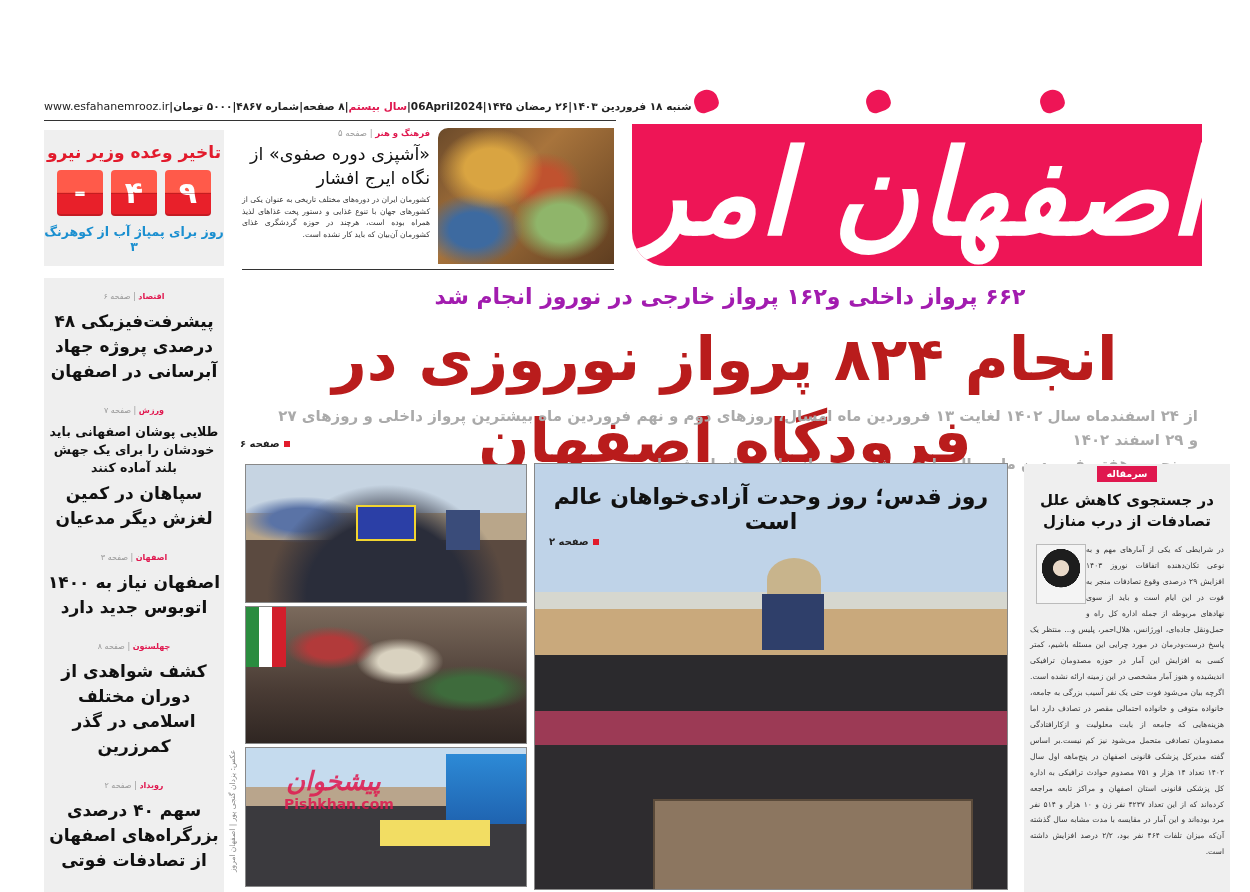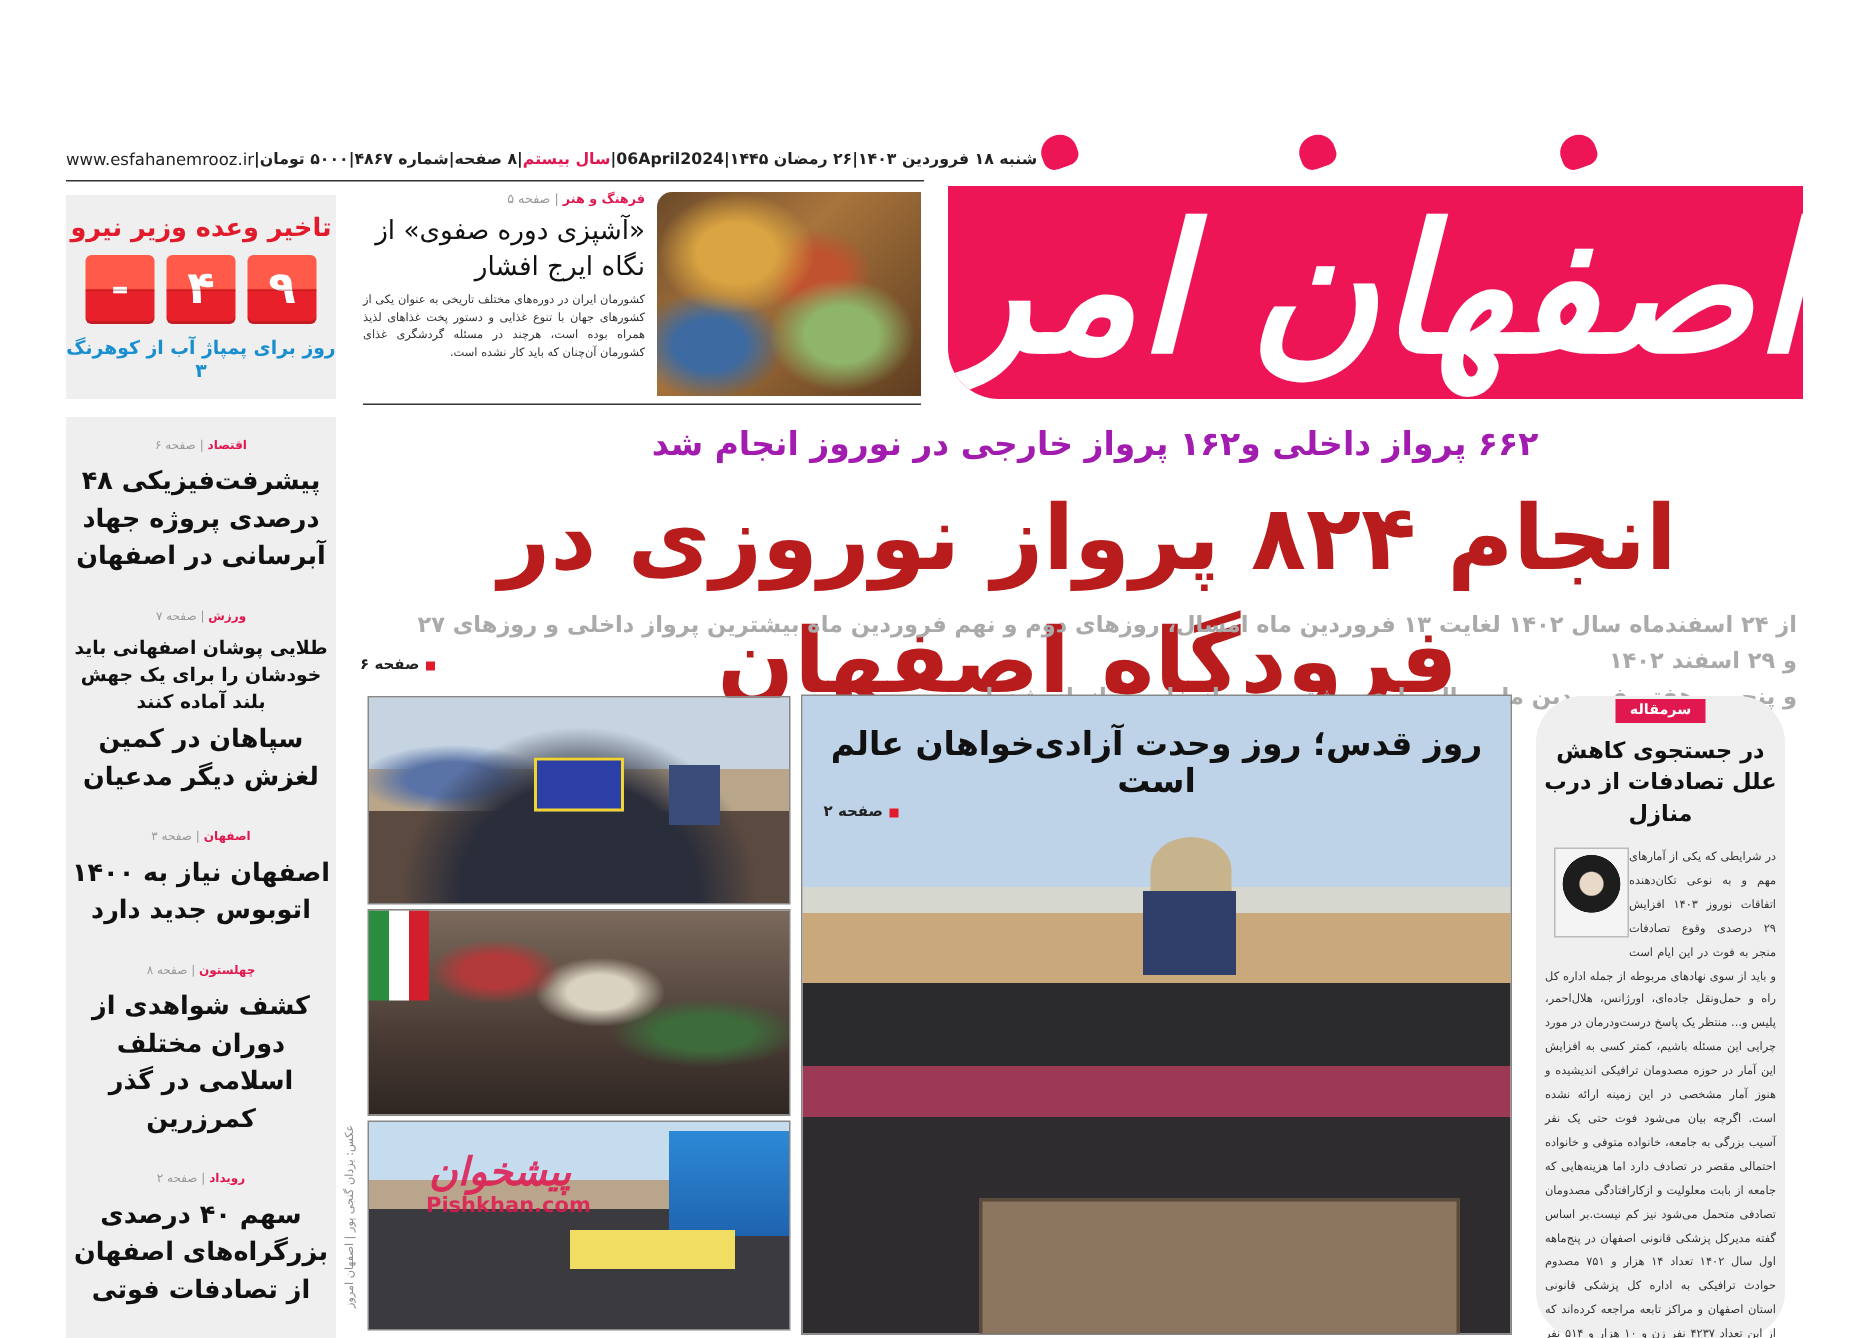--- a/index.html
+++ b/index.html
@@ -77,21 +77,21 @@
 
   .p-main { left: 534px; top: 463px; width: 474px; height: 427px; background:
       linear-gradient(#bfd3e8 0 30%, #d6d7cf 30% 34%, #c9a97c 34% 45%, #2b2a2d 45% 58%, #9c3a55 58% 66%, #2e2c2f 66% 100%); }
   .p-main .dome { position: absolute; left: 232px; top: 94px; width: 54px; height: 44px; border-radius: 50% 50% 0 0; background: #c8b48c; }
   .p-main .portal { position: absolute; left: 227px; top: 130px; width: 62px; height: 56px; background: #2f3f6a; }
   .p-main .screen { position: absolute; left: 118px; top: 335px; width: 320px; height: 92px; background: #8c7660; border: 2px solid #5a4a3a; }
   .p-main .head { position: absolute; left: 0; top: 20px; width: 100%; text-align: center; direction: rtl; font-size: 22px; font-weight: bold; color: #111; }
   .p-main .pref { position: absolute; left: 14px; top: 72px; }
 
   
-  .editorial { left: 1024px; top: 464px; width: 166px; height: 428px; background: #efefef; direction: rtl; text-align: right; border-radius: 31px; }
+  .editorial { left: 1024px; top: 464px; width: 206px; height: 428px; background: #efefef; direction: rtl; text-align: right; }
   .editorial .badge { margin: 2px auto 0; width: 60px; height: 16px; background: #e0184f; color: #fff; font-size: 9.5px; font-weight: bold; text-align: center; line-height: 16px; }
   .editorial .hl { margin-top: 8px; text-align: center; font-size: 15px; font-weight: bold; line-height: 21px; }
   .editorial .body { position: relative; margin: 10px 6px 0 6px; font-size: 7.6px; line-height: 15.9px; color: #333; text-align: justify; }
   .editorial .portrait { float: left; width: 50px; height: 60px; margin: 2px 0 2px 6px; background: radial-gradient(circle at 50% 40%, #e9d9c8 0 18%, #1d1d1d 20% 45%, #f4f4f4 46%); border: 1px solid #bbb; }
 </style>
 </head>
 <body>
 
 <div class="abs info-strip">
   <span class="url">www.esfahanemrooz.ir</span>
@@ -120,21 +120,21 @@
   <div class="sub">روز برای پمپاژ آب از کوهرنگ ۳</div>
 </div>
 
 <div class="abs teaser">
   <div class="img"></div>
   <div class="text">
     <div class="kicker">
       <span class="sec">فرهنگ و هنر</span> | <span>صفحه ۵</span>
     </div>
     <div class="headline">«آشپزی دوره صفوی» از نگاه ایرج افشار</div>
-    <div class="body">کشورمان ایران در دوره‌های مختلف تاریخی به عنوان یکی از کشورهای جهان با تنوع غذایی و دستور پخت غذاهای لذیذ همراه بوده است، هرچند در مسئله گردشگری غذای کشورمان آن‌چنان که باید کار نشده است.</div>
+    <div class="body">کشورمان ایران در دوره‌های مختلف تاریخی به عنوان یکی از کشورهای جهان با تنوع غذایی و دستور پخت غذاهای لذیذ همراه بوده است، هرچند در حوزه گردشگری غذای کشورمان آن‌بیان که باید کار نشده است.</div>
   </div>
   <div class="rule"></div>
 </div>
 
 <div class="abs superhead">۶۶۲ پرواز داخلی و۱۶۲ پرواز خارجی در نوروز انجام شد</div>
 <div class="abs mainhead">انجام ۸۲۴ پرواز نوروزی در فرودگاه اصفهان</div>
 <div class="abs lede">
   <div>از ۲۴ اسفندماه سال ۱۴۰۲ لغایت ۱۳ فروردین ماه امسال، روزهای دوم و نهم فروردین ماه بیشترین پرواز داخلی و روزهای ۲۷ و ۲۹ اسفند ۱۴۰۲</div>
   <div>و پنجم و هفتم فروردین ماه سال جاری بیشترین پرواز خارجی انجام شده‌است</div>
 </div>

